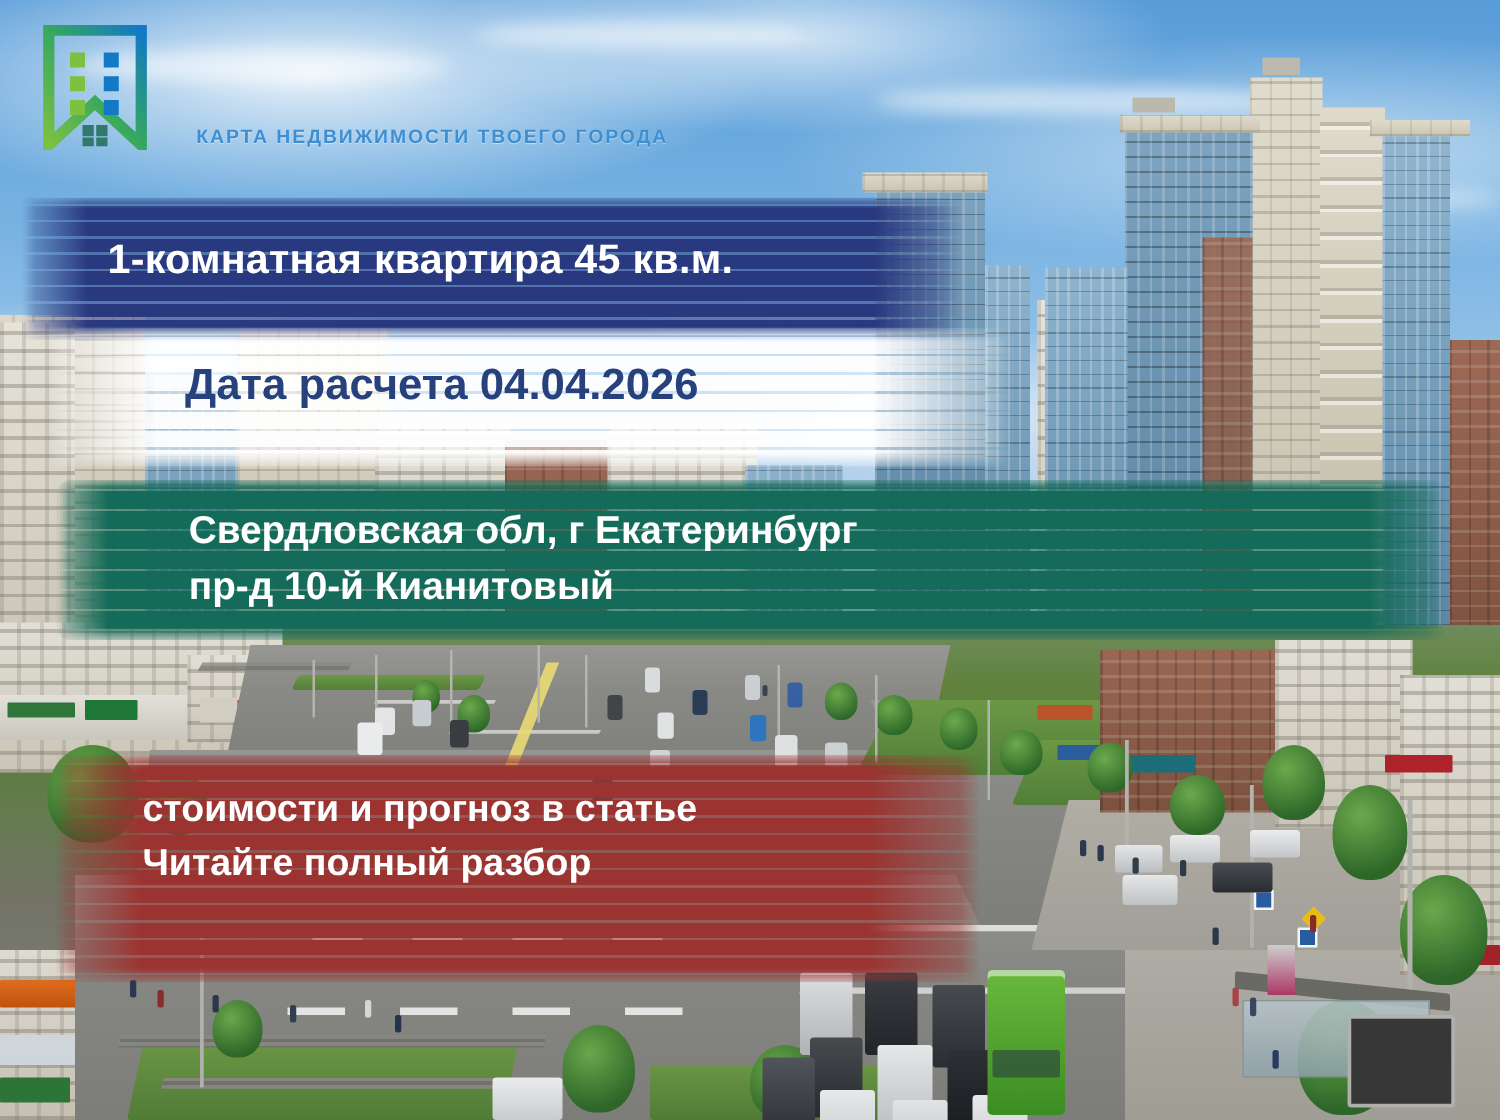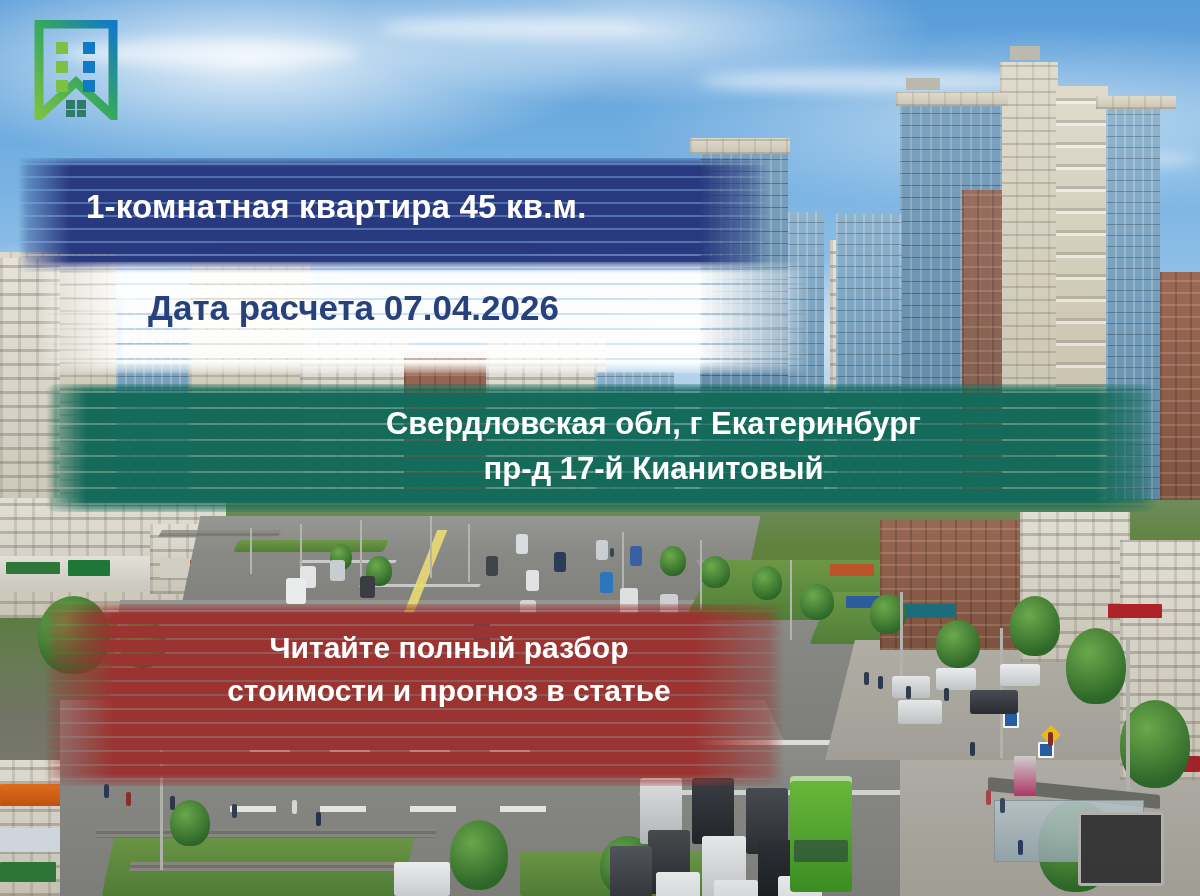--- a/index.html
+++ b/index.html
@@ -182,21 +182,21 @@
     mask-image:
       repeating-linear-gradient(180deg, #000 0 6px, rgba(0,0,0,.55) 6px 8px, #000 8px 14px),
       linear-gradient(90deg, rgba(0,0,0,0) 0, rgba(0,0,0,.35) 12px, #000 70px, #000 calc(100% - 90px), rgba(0,0,0,.45) calc(100% - 16px), rgba(0,0,0,0) 100%),
       linear-gradient(180deg, rgba(0,0,0,.25) 0, #000 10px, #000 calc(100% - 12px), rgba(0,0,0,.2) 100%);
     mask-composite:intersect;
   }
   #b4 .txt{
     padding:22px 0 0 70px;
     font-size:30px;font-weight:bold;color:#fff;line-height:1.44;
   }
-  .ln{display:block;text-align:center;}
+  .ln{display:block;}
 </style>
 </head>
 <body>
 
 <div id="poster">
 
   <div class="photo">
     <div class="sky"></div>
 
     <div class="cloudwisp" style="left:60px;top:40px;width:300px;height:26px;"></div>
@@ -416,41 +416,42 @@
         <rect x="52" y="41" width="12" height="12" fill="#1279c6"></rect>
         <rect x="52" y="60" width="12" height="12" fill="#1279c6"></rect>
         <g fill="#2f7a6a">
           <rect x="35" y="80" width="9" height="9"></rect>
           <rect x="46" y="80" width="9" height="9"></rect>
           <rect x="35" y="90" width="9" height="7"></rect>
           <rect x="46" y="90" width="9" height="7"></rect>
         </g>
       </svg>
     </div>
+    <div class="logo-tag">КАРТА НЕДВИЖИМОСТИ ТВОЕГО ГОРОДА</div>
   </div>
 
   <div id="b1" class="brush">
     <div class="body"></div>
     <div class="txt">1-комнатная квартира 45 кв.м.</div>
   </div>
 
   <div id="b2" class="brush">
     <div class="body"></div>
-    <div class="txt">Дата расчета 07.04.2026</div>
+    <div class="txt">Дата расчета 04.04.2026</div>
   </div>
 
   <div id="b3" class="brush">
     <div class="body"></div>
     <div class="txt">
       <span class="ln">Свердловская обл, г Екатеринбург</span>
-      <span class="ln">пр-д 17-й Кианитовый</span>
+      <span class="ln">пр-д 10-й Кианитовый</span>
     </div>
   </div>
 
   <div id="b4" class="brush">
     <div class="body"></div>
     <div class="txt">
+      <span class="ln">стоимости и прогноз в статье</span>
       <span class="ln">Читайте полный разбор</span>
-      <span class="ln">стоимости и прогноз в статье</span>
     </div>
   </div>
 
 </div>
 
 </body></html>

